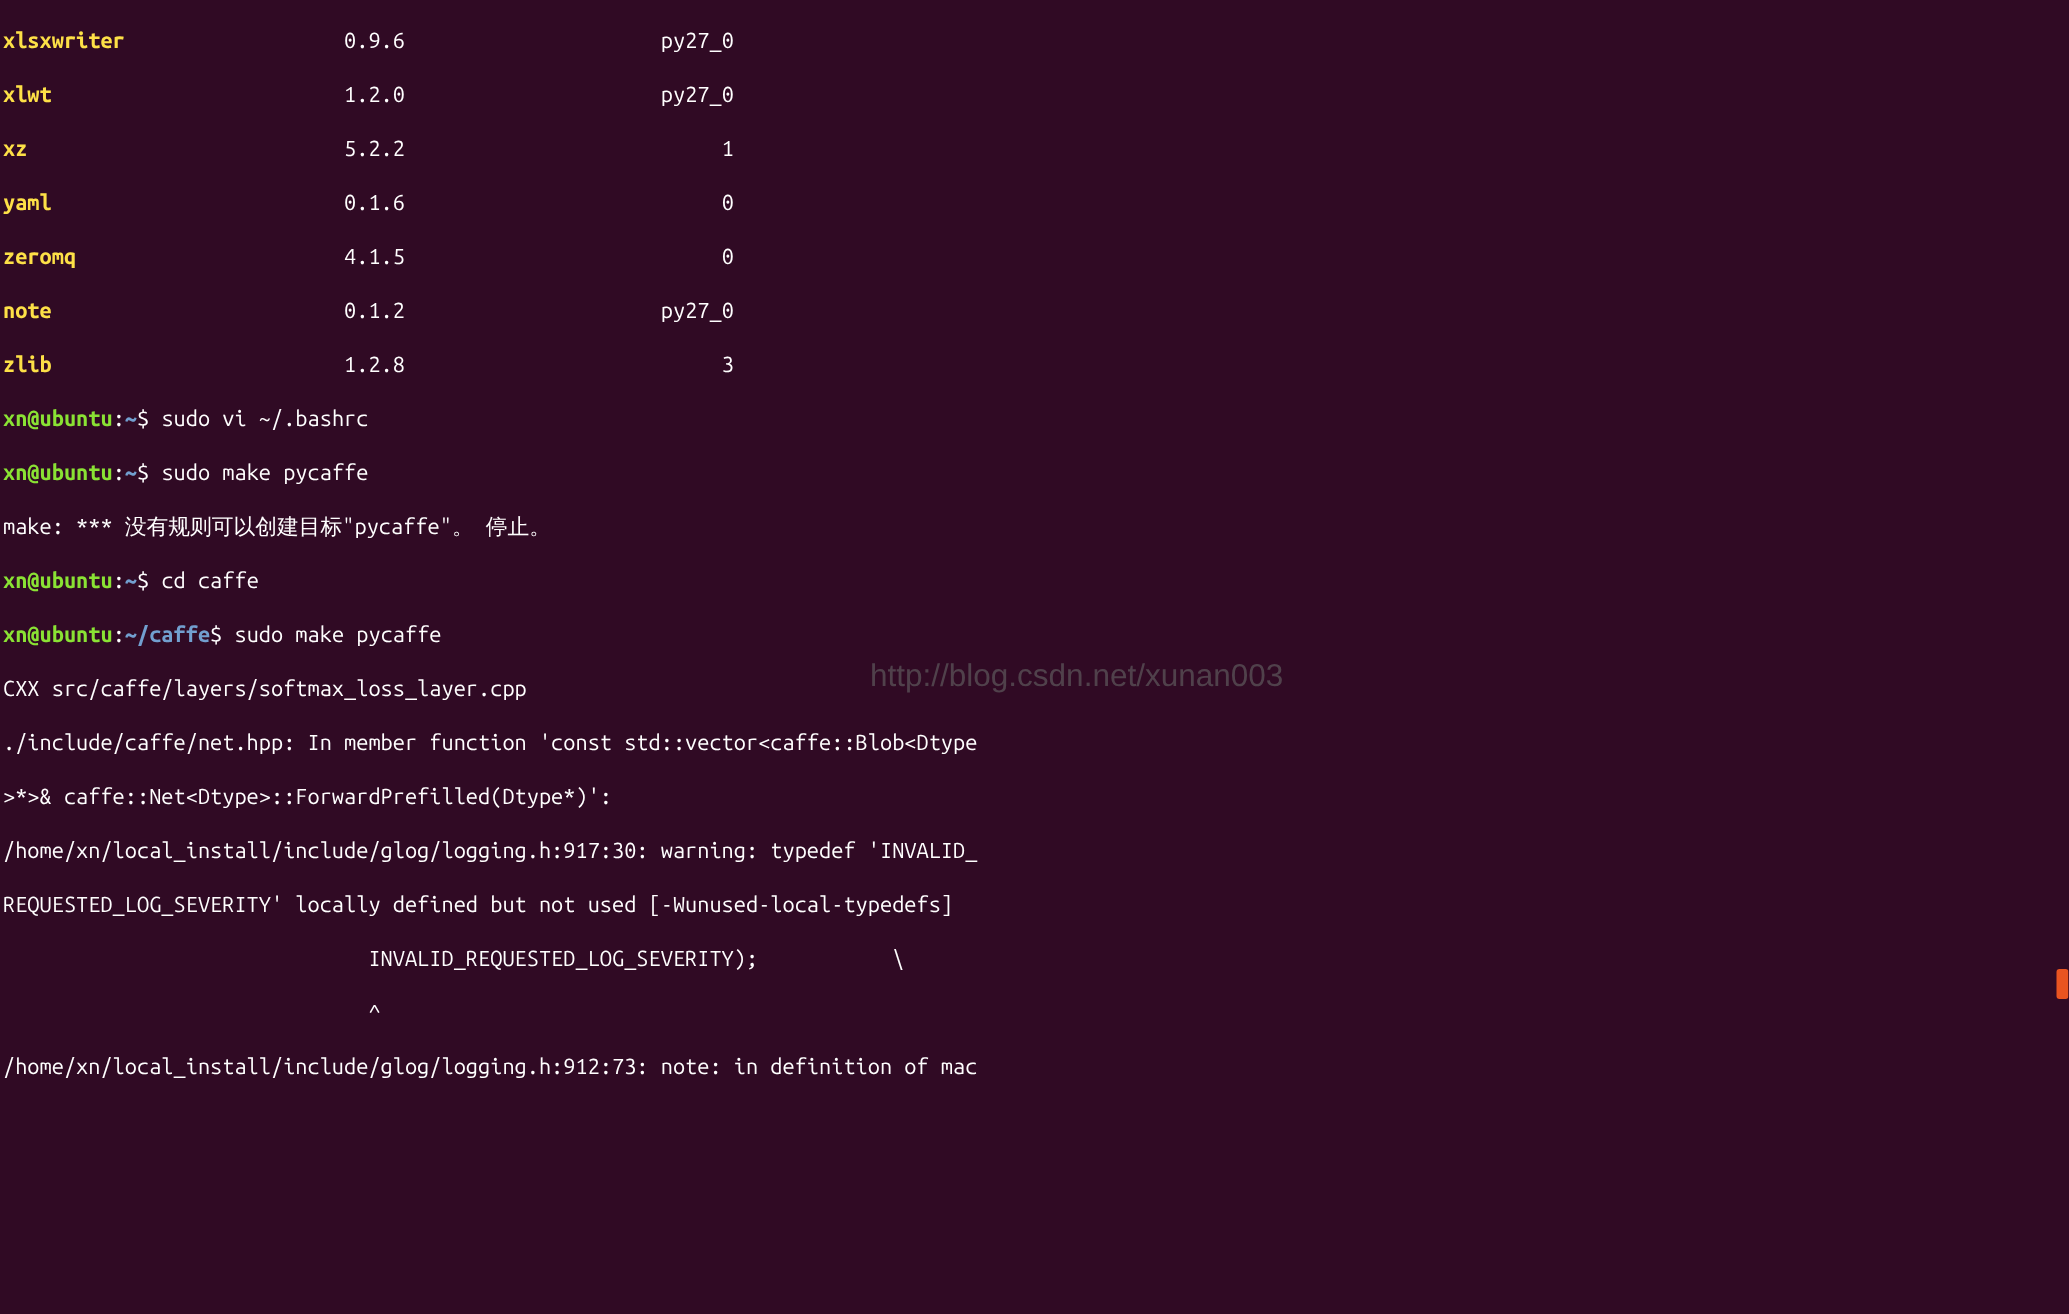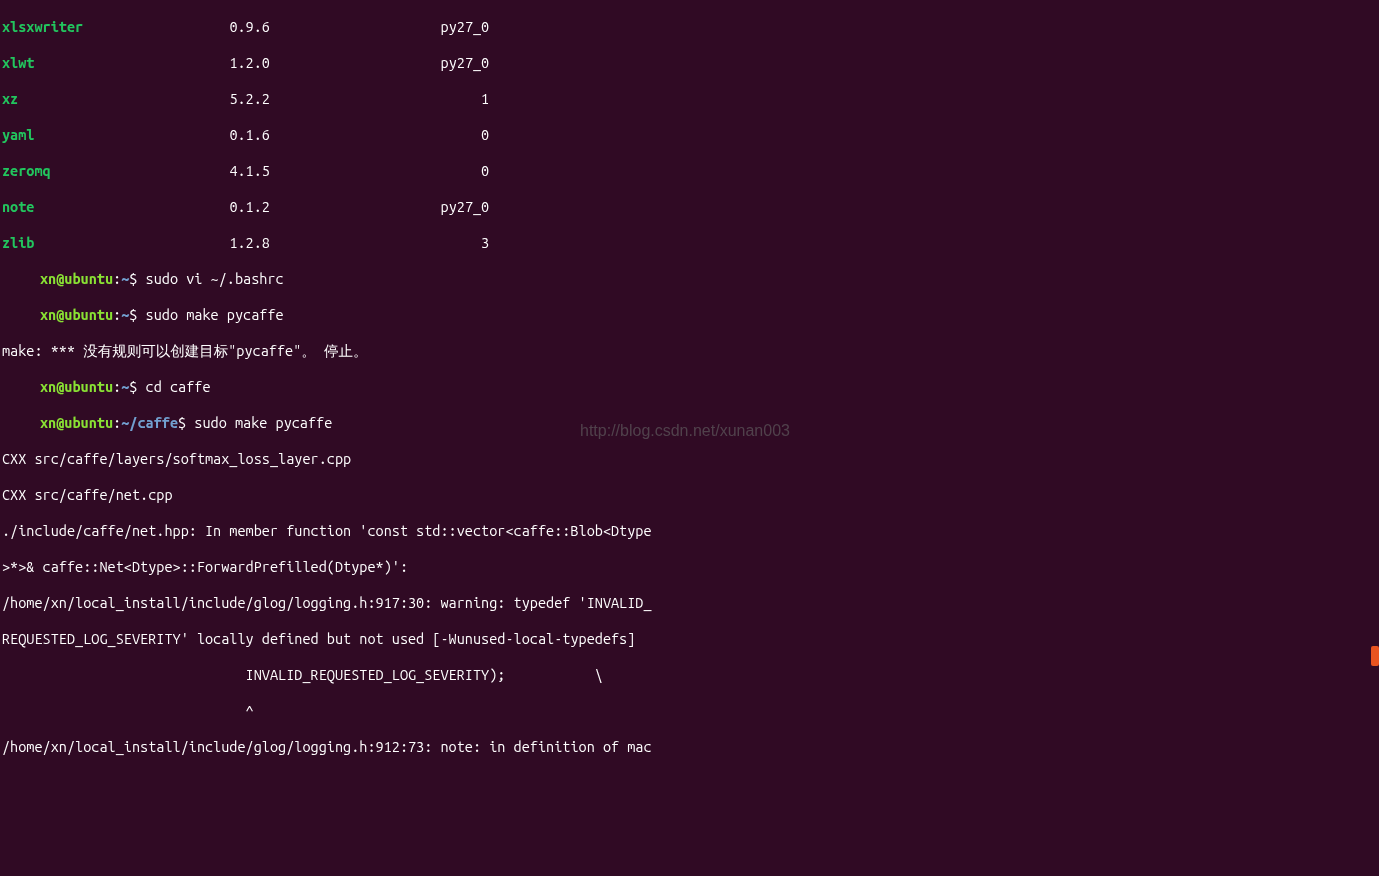--- a/index.html
+++ b/index.html
@@ -16,38 +16,37 @@
       width: 1379px;
       height: 876px;
       overflow: hidden;
       position: relative;
     }
     .terminal {
       padding: 0 2px;
       white-space: pre;
     }
     .highlight {
-      color: #22c55e;
+      color: #fde047;
       font-weight: bold;
     }
     .prompt-user {
       color: #8ae234;
       font-weight: bold;
-      margin-left: 38px;
     }
     .prompt-path {
       color: #729fcf;
       font-weight: bold;
     }
     .watermark {
       position: absolute;
-      top: 422px;
+      top: 442px;
       left: 580px;
       color: #666666;
-      font-size: 16px;
+      font-size: 21px;
       font-family: Arial, sans-serif;
       opacity: 0.6;
       pointer-events: none;
     }
     .scrollbar {
       position: absolute;
       right: 0;
       top: 0;
       width: 12px;
       height: 100%;
@@ -73,21 +72,20 @@
 <div><span class="highlight">yaml</span><span>                        </span><span>0.1.6</span><span>                          </span><span>0</span></div>
 <div><span class="highlight">zeromq</span><span>                      </span><span>4.1.5</span><span>                          </span><span>0</span></div>
 <div><span class="highlight">note</span><span>                        </span><span>0.1.2</span><span>                     </span><span>py27_0</span></div>
 <div><span class="highlight">zlib</span><span>                        </span><span>1.2.8</span><span>                          </span><span>3</span></div>
 <div><span class="prompt-user">xn@ubuntu</span><span>:</span><span class="prompt-path">~</span><span>$</span> <span>sudo vi ~/.bashrc</span></div>
 <div><span class="prompt-user">xn@ubuntu</span><span>:</span><span class="prompt-path">~</span><span>$</span> <span>sudo make pycaffe</span></div>
 <div>make: *** 没有规则可以创建目标"pycaffe"。 停止。</div>
 <div><span class="prompt-user">xn@ubuntu</span><span>:</span><span class="prompt-path">~</span><span>$</span> <span>cd caffe</span></div>
 <div><span class="prompt-user">xn@ubuntu</span><span>:</span><span class="prompt-path">~/caffe</span><span>$</span> <span>sudo make pycaffe</span></div>
 <div>CXX src/caffe/layers/softmax_loss_layer.cpp</div>
-<div>CXX src/caffe/net.cpp</div>
 <div>./include/caffe/net.hpp: In member function 'const std::vector&lt;caffe::Blob&lt;Dtype</div>
 <div>&gt;*&gt;&amp; caffe::Net&lt;Dtype&gt;::ForwardPrefilled(Dtype*)':</div>
 <div>/home/xn/local_install/include/glog/logging.h:917:30: warning: typedef 'INVALID_</div>
 <div>REQUESTED_LOG_SEVERITY' locally defined but not used [-Wunused-local-typedefs]</div>
 <div>                              INVALID_REQUESTED_LOG_SEVERITY);           \</div>
 <div>                              ^</div>
 <div>/home/xn/local_install/include/glog/logging.h:912:73: note: in definition of mac</div>
 
 
 

